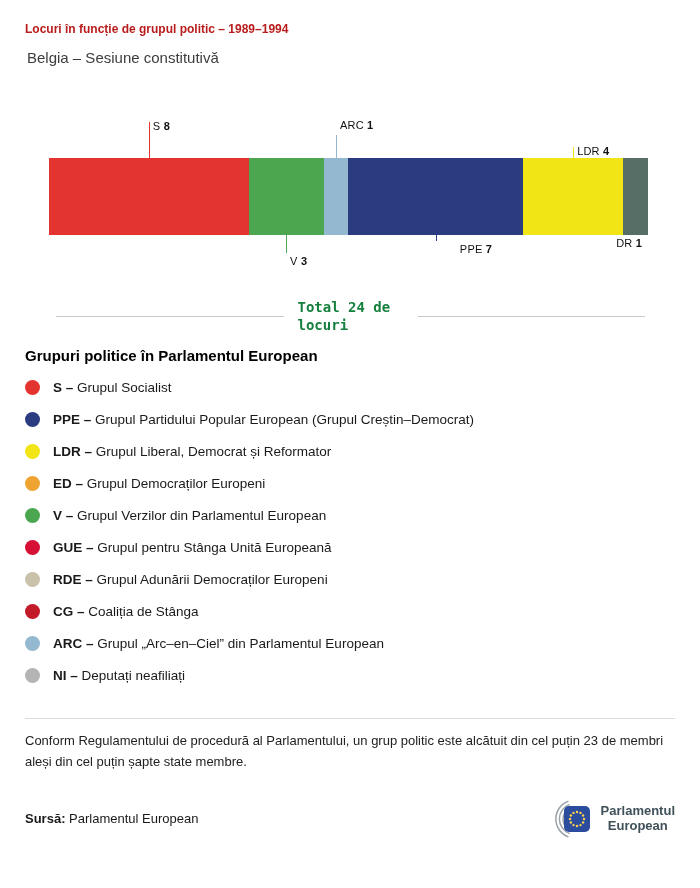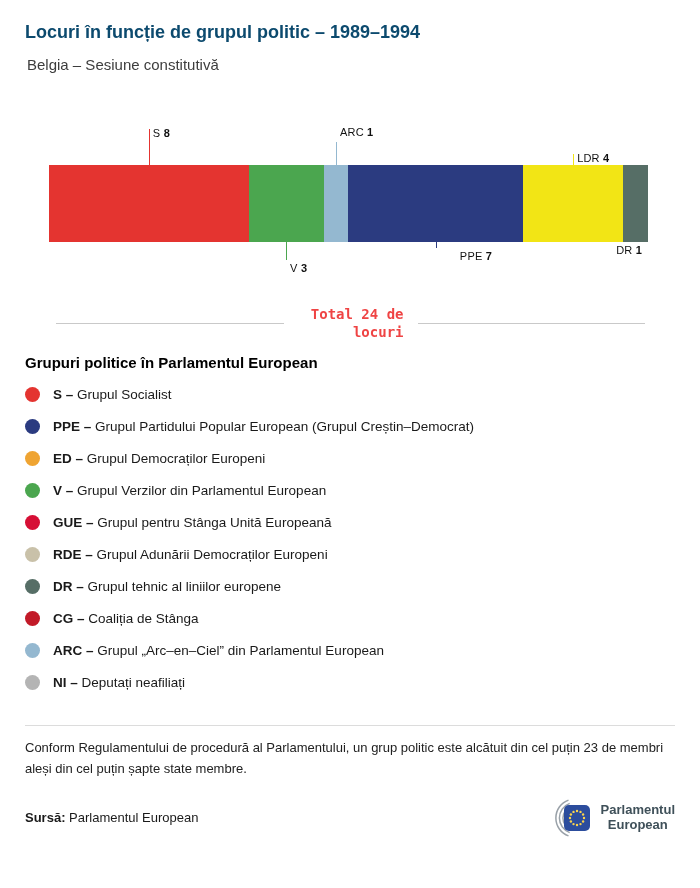--- a/index.html
+++ b/index.html
@@ -1,46 +1,46 @@
 <!DOCTYPE html>
 <html><head>
 <meta charset="utf-8">
 <style>
   * { box-sizing: border-box; }
   html,body { margin:0; padding:0; background:#fff; }
   body { width:700px; height:888px; font-family:"Liberation Sans", sans-serif; color:#1a1a1a; }
   .page { position:relative; width:700px; height:888px; padding:22px 25px 0 25px; overflow:hidden; }
 
-  .title { font-size:18px; font-weight:700; margin:0; color:#0c4a6e; }
+  .title { font-size:12px; font-weight:700; margin:0; color:#b91c1c; }
   .subtitle { font-size:15px; font-weight:400; margin:13px 0 0 2px; color:#3d3d3d; }
 
   
   .chart { position:relative; height:163px; margin:49px 27px 0 24px; }
   .seat-bar { position:absolute; left:0; right:0; top:43px; height:77px; display:flex; }
   .segment { height:100%; }
   .callout-line { position:absolute; width:1px; }
   .callout-label { position:absolute; font-size:11px; color:#111; white-space:nowrap; letter-spacing:0.2px; }
   .callout-label b { font-weight:700; }
 
   
   .total-wrap { display:flex; align-items:center; gap:14px; margin:20px 30px 0 31px; }
   .total-line { flex:1; height:1px; background:#c9c9c9; }
-  .total-text { width:106px; text-align:right; font-family:"DejaVu Sans Mono", monospace; font-weight:700; font-size:14px; line-height:1.3; color:#ef4444; }
+  .total-text { width:106px; text-align:left; font-family:"DejaVu Sans Mono", monospace; font-weight:700; font-size:14px; line-height:1.3; color:#15803d; }
 
   
   .legend-title { font-size:15px; font-weight:700; margin:13px 0 0 0; color:#000000; }
   .legend-list { margin-top:7px; }
   .legend-row { display:flex; align-items:center; gap:13px; padding:8.5px 0; font-size:13.5px; }
   .dot { width:15px; height:15px; border-radius:50%; flex:0 0 15px; }
   .ltext b { font-weight:700; }
 
   
   .rule { border:none; border-top:1px solid #dcdcdc; margin:27px 0 0 0; }
   .note { margin:12px 0 0 0; font-size:13px; line-height:1.55; color:#222; max-width:655px; }
-  .bottom-row { display:flex; align-items:center; justify-content:space-between; margin-top:18px; }
+  .bottom-row { display:flex; align-items:center; justify-content:space-between; margin-top:26px; }
   .source { font-size:13px; }
   .source b { font-weight:700; }
   .logo { display:flex; align-items:center; gap:8px; }
   .logo-text { font-size:13px; font-weight:700; color:#3f5059; line-height:1.15;text-align:center; }
 </style>
 </head>
 <body>
 
 <div class="page">
 
@@ -80,38 +80,38 @@
   <div class="legend-list">
       <div class="legend-row">
         <span class="dot" style="background: rgb(228, 52, 48);"></span>
         <span class="ltext"><b>S – </b><span>Grupul Socialist</span></span>
       </div>
       <div class="legend-row">
         <span class="dot" style="background: rgb(43, 59, 128);"></span>
         <span class="ltext"><b>PPE – </b><span>Grupul Partidului Popular European (Grupul Creștin–Democrat)</span></span>
       </div>
       <div class="legend-row">
+        <span class="dot" style="background: rgb(242, 229, 21);"></span>
+        <span class="ltext"><b>LDR – </b><span>Grupul Liberal, Democrat și Reformator</span></span>
+      </div>
+      <div class="legend-row">
         <span class="dot" style="background: rgb(239, 164, 50);"></span>
         <span class="ltext"><b>ED – </b><span>Grupul Democraților Europeni</span></span>
       </div>
       <div class="legend-row">
         <span class="dot" style="background: rgb(75, 166, 79);"></span>
         <span class="ltext"><b>V – </b><span>Grupul Verzilor din Parlamentul European</span></span>
       </div>
       <div class="legend-row">
         <span class="dot" style="background: rgb(214, 15, 53);"></span>
         <span class="ltext"><b>GUE – </b><span>Grupul pentru Stânga Unită Europeană</span></span>
       </div>
       <div class="legend-row">
         <span class="dot" style="background: rgb(201, 193, 169);"></span>
         <span class="ltext"><b>RDE – </b><span>Grupul Adunării Democraților Europeni</span></span>
-      </div>
-      <div class="legend-row">
-        <span class="dot" style="background: rgb(86, 110, 102);"></span>
-        <span class="ltext"><b>DR – </b><span>Grupul tehnic al liniilor europene</span></span>
       </div>
       <div class="legend-row">
         <span class="dot" style="background: rgb(194, 26, 40);"></span>
         <span class="ltext"><b>CG – </b><span>Coaliția de Stânga</span></span>
       </div>
       <div class="legend-row">
         <span class="dot" style="background: rgb(148, 184, 208);"></span>
         <span class="ltext"><b>ARC – </b><span>Grupul „Arc–en–Ciel” din Parlamentul European</span></span>
       </div>
       <div class="legend-row">

